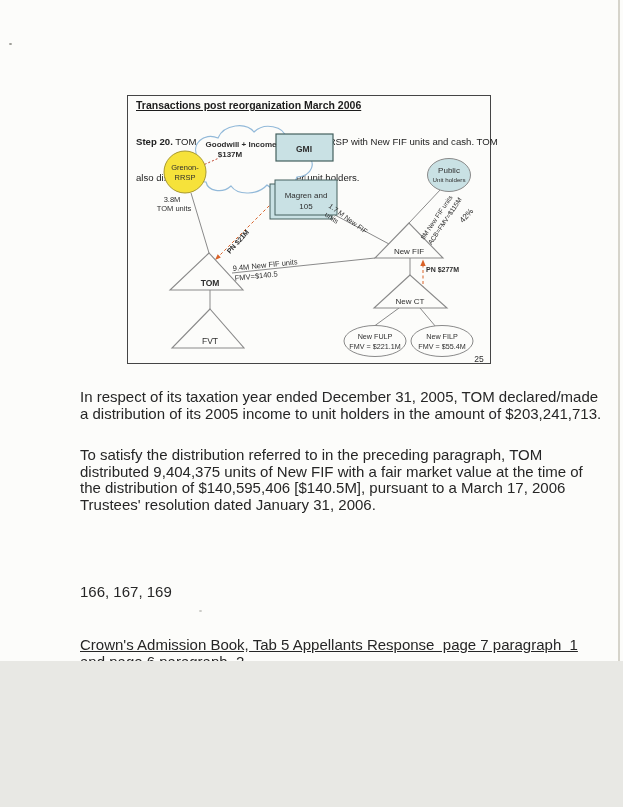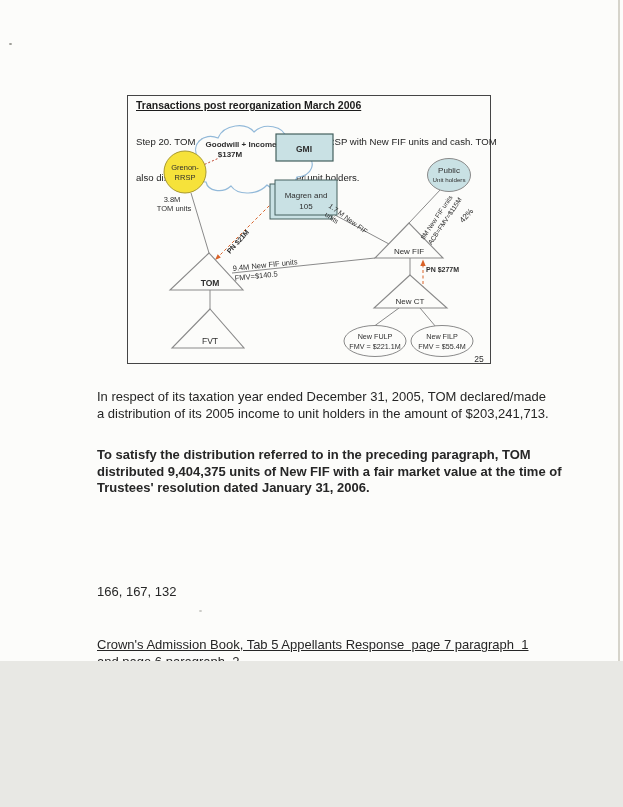--- a/index.html
+++ b/index.html
@@ -18,26 +18,26 @@
   .diagram-box {
     position:absolute; left:127px; top:95px; width:364px; height:269px;
     border:1.5px solid #454545; background:#fcfcfa; box-sizing:border-box;
   }
   .diagram-title {
     position:absolute; left:8px; top:3px;
     font-size:10.5px; font-weight:bold; color:#1c1c1c;
     text-decoration:underline; white-space:pre;
   }
   .step { position:absolute; left:8px; top:16px; font-size:9.6px; line-height:12px; color:#222; white-space:pre; }
-  .step b { font-weight:normal;margin-top:40px; }
+  .step b { font-weight:bold;margin-top:40px; }
   .diagram-svg { position:absolute; left:0; top:0; }
   .diagram-svg text { font-family:"Liberation Sans", sans-serif; fill:#2e2e2e; }
 
   
-  .bt { position:absolute; left:97px; font-size:13px; line-height:16.5px; color:#262626; }
+  .bt { position:absolute; left:80px; font-size:15px; line-height:16.5px; color:#262626; }
   .bt .line { white-space:pre; }
   .page-number { position:absolute; left:563px; top:750px; font-size:12.5px; color:#2b2b2b; }
 </style>
 </head>
 <body>
 
 <div class="page">
 
   <div class="scan-edge"></div>
   <div class="scan-speck" style="left:9px; top:43px; width:3px; height:2px;"></div>
@@ -132,28 +132,29 @@
 
       <text x="351" y="266" font-size="8.5" text-anchor="middle" fill="#333">25</text>
     </svg>
   </div>
 
   <div class="bt" style="top:389px;">
     <div class="line">In respect of its taxation year ended December 31, 2005, TOM declared/made</div>
     <div class="line">a distribution of its 2005 income to unit holders in the amount of $203,241,713.</div>
   </div>
 
-  <div class="bt" style="top:447px;font-weight:bold;">
+  <div class="bt" style="top:447px;">
     <div class="line">To satisfy the distribution referred to in the preceding paragraph, TOM</div>
     <div class="line">distributed 9,404,375 units of New FIF with a fair market value at the time of</div>
+    <div class="line">the distribution of $140,595,406 [$140.5M], pursuant to a March 17, 2006</div>
     <div class="line">Trustees' resolution dated January 31, 2006.</div>
   </div>
 
   <div class="bt" style="top:584px;">
-    <div class="line">166, 167, 132</div>
+    <div class="line">166, 167, 169</div>
   </div>
 
   <div class="bt" style="top:637px;text-decoration:underline;">
     <div class="line">Crown's Admission Book, Tab 5 Appellants Response  page 7 paragraph  1</div>
     <div class="line">and page 6 paragraph  2</div>
   </div>
 
 
   <div class="page-number">25</div>
 

